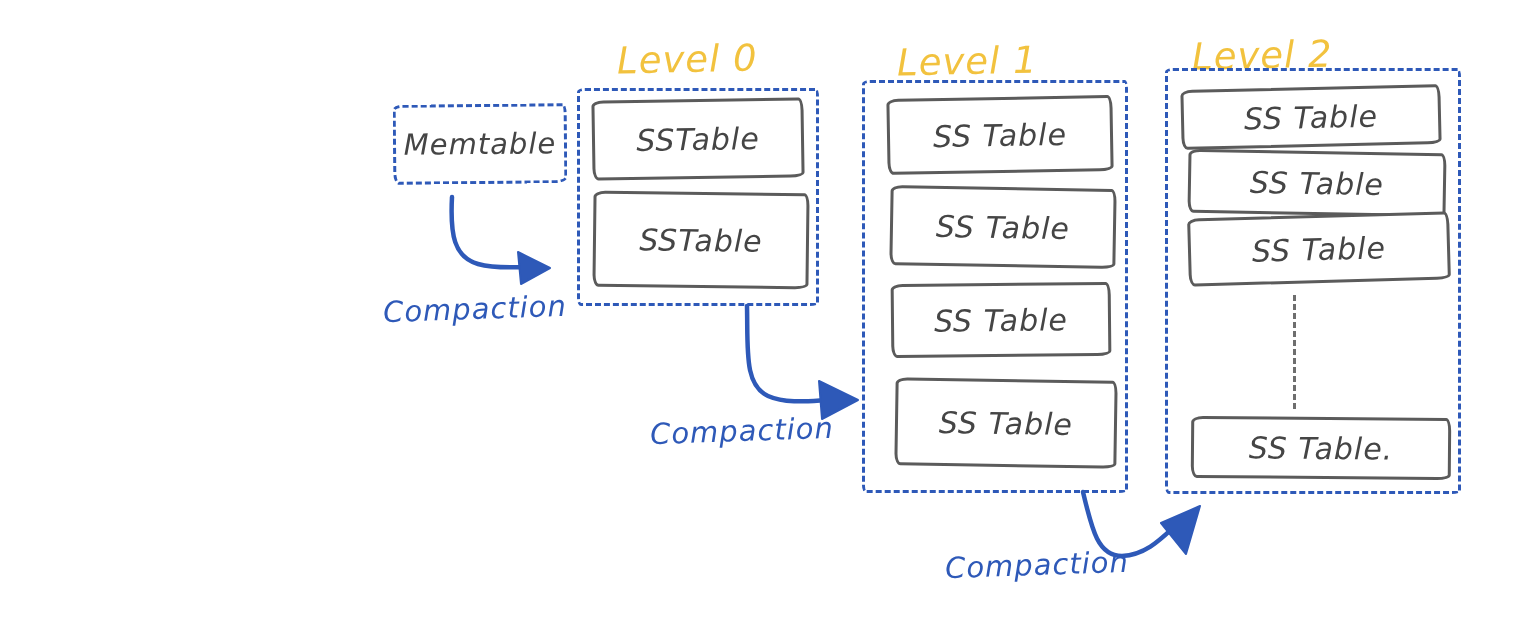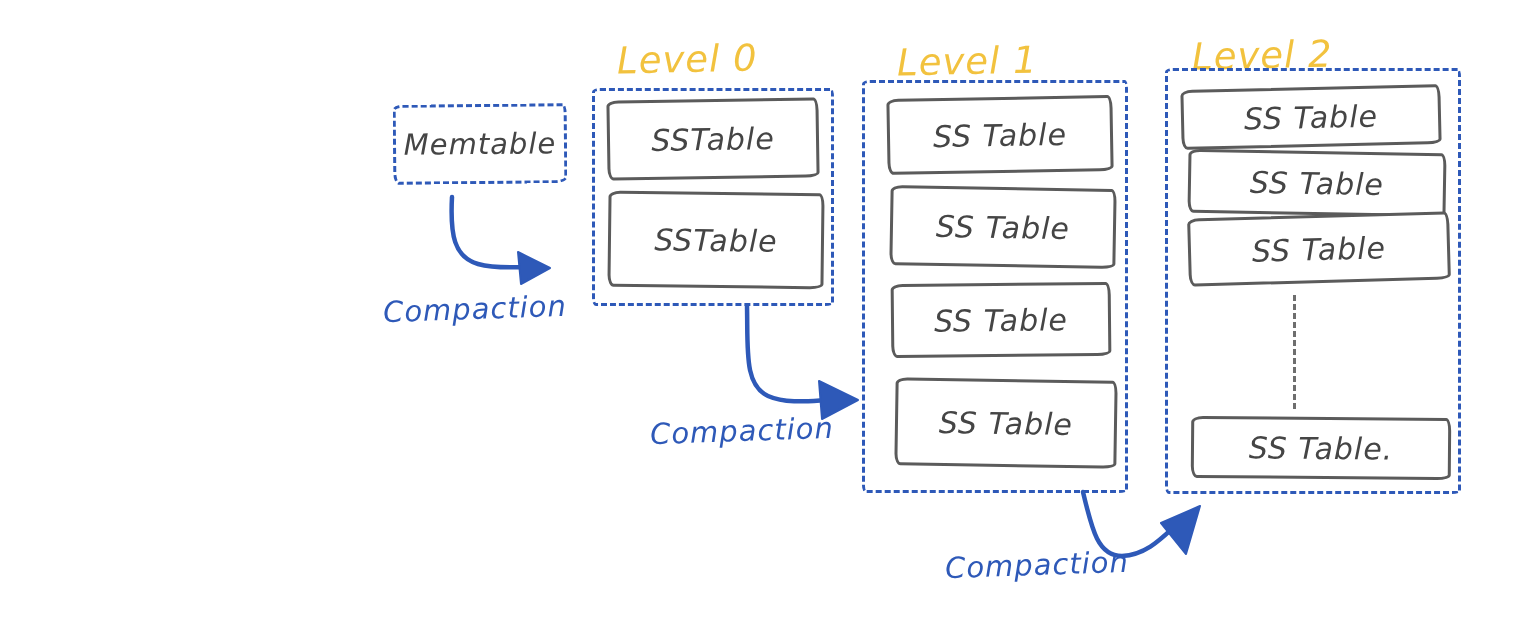--- a/index.html
+++ b/index.html
@@ -66,21 +66,21 @@
       <polygon class="arrow-head" points="1200,506 1161,523 1186,554"></polygon>
     </g>
   </svg>
 
   <div class="memtable-box">
     <span class="hand">Memtable</span>
   </div>
   <div class="compaction-label hand" style="left:383px;top:292px;">Compaction</div>
 
   <div class="level-title hand" style="left:617px;top:38px;">Level 0</div>
-  <div class="level-container" style="left:592px;top:88px;width:236px;height:212px;">
+  <div class="level-container" style="left:577px;top:88px;width:236px;height:212px;">
     <div class="sstable" style="left:12px;top:8px;width:206px;height:74px;transform:rotate(-0.9deg);">
       <span class="hand">SSTable</span>
     </div>
     <div class="sstable" style="left:13px;top:101px;width:210px;height:90px;transform:rotate(0.7deg);">
       <span class="hand">SSTable</span>
     </div>
   </div>
   <div class="compaction-label hand" style="left:650px;top:414px;">Compaction</div>
 
   <div class="level-title hand" style="left:897px;top:40px;">Level 1</div>

